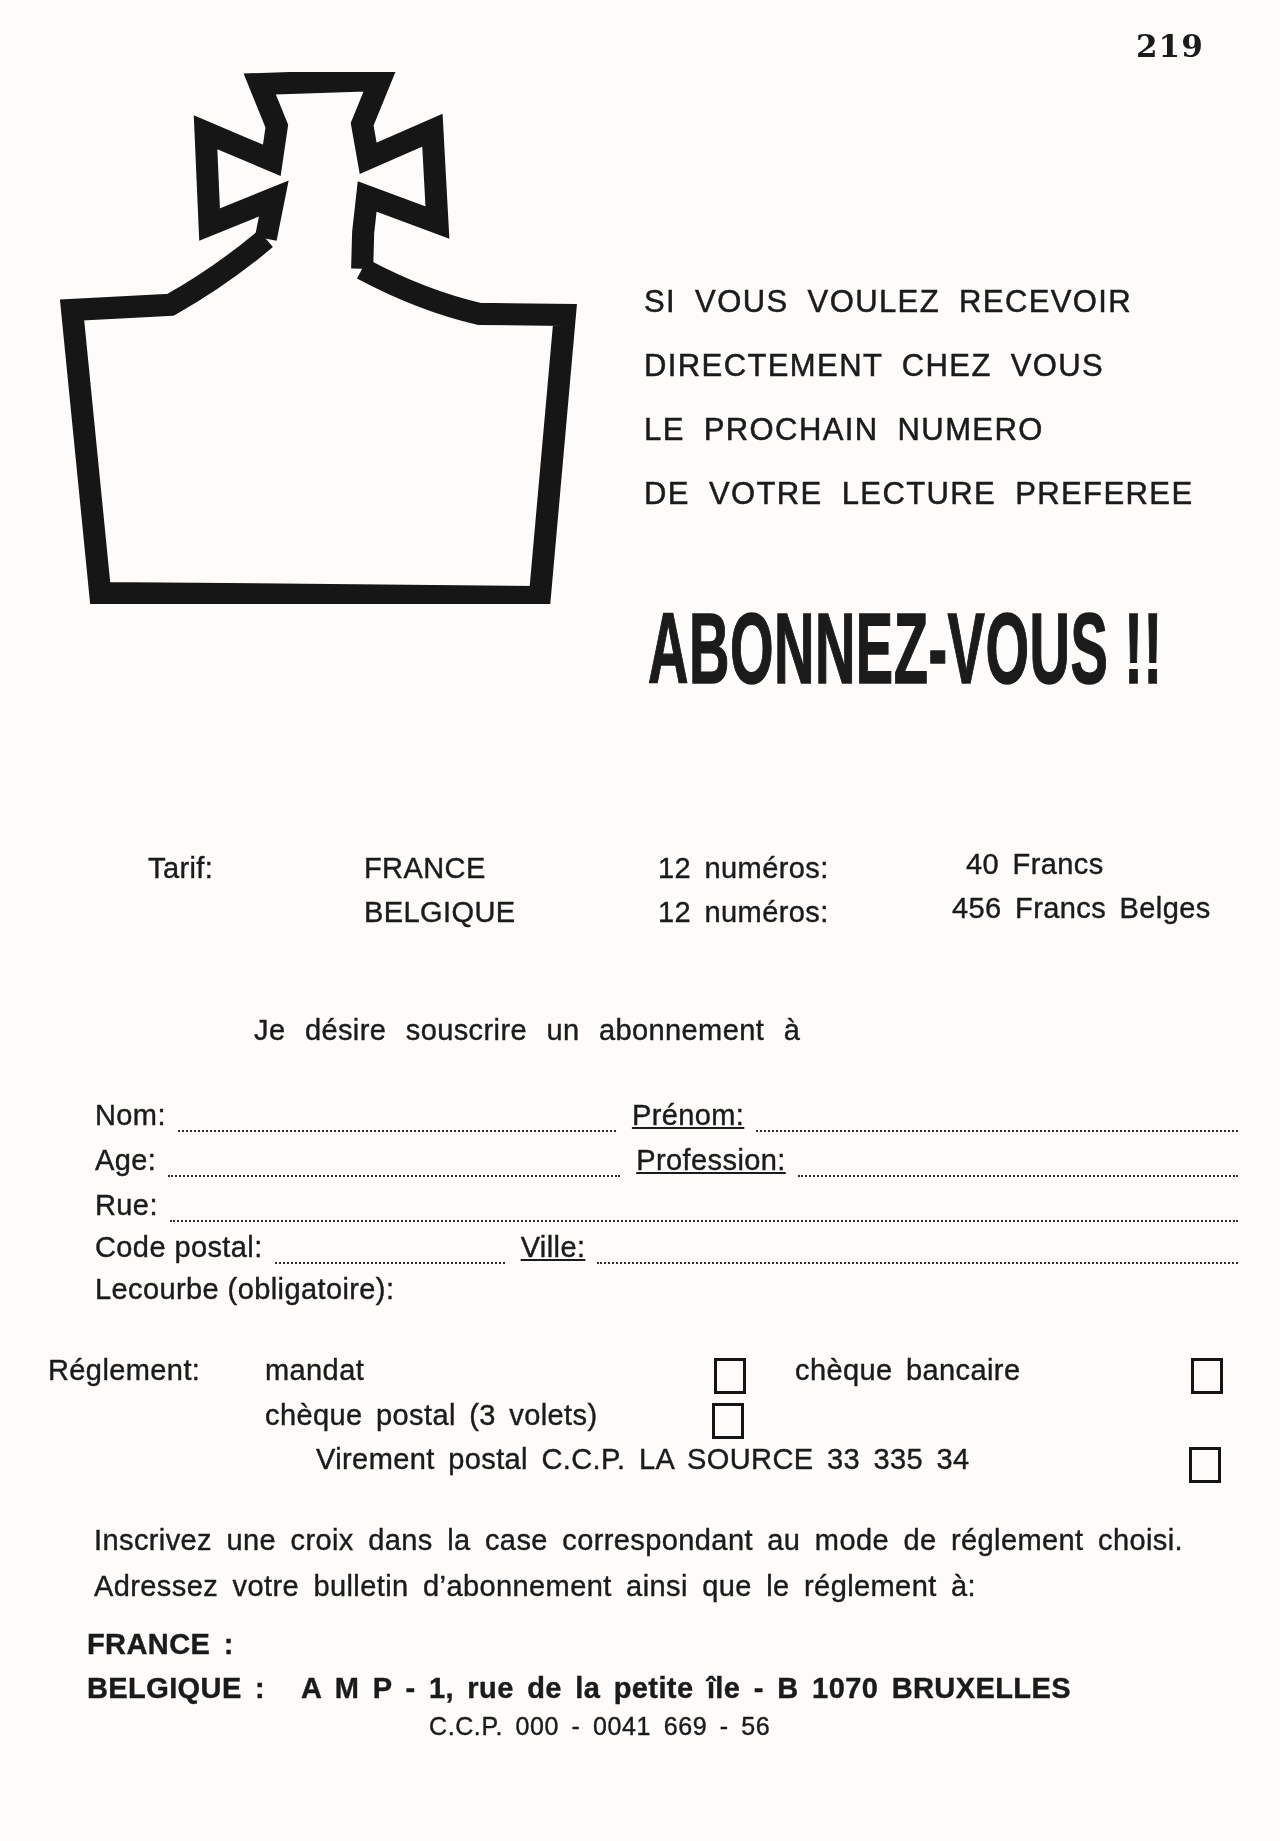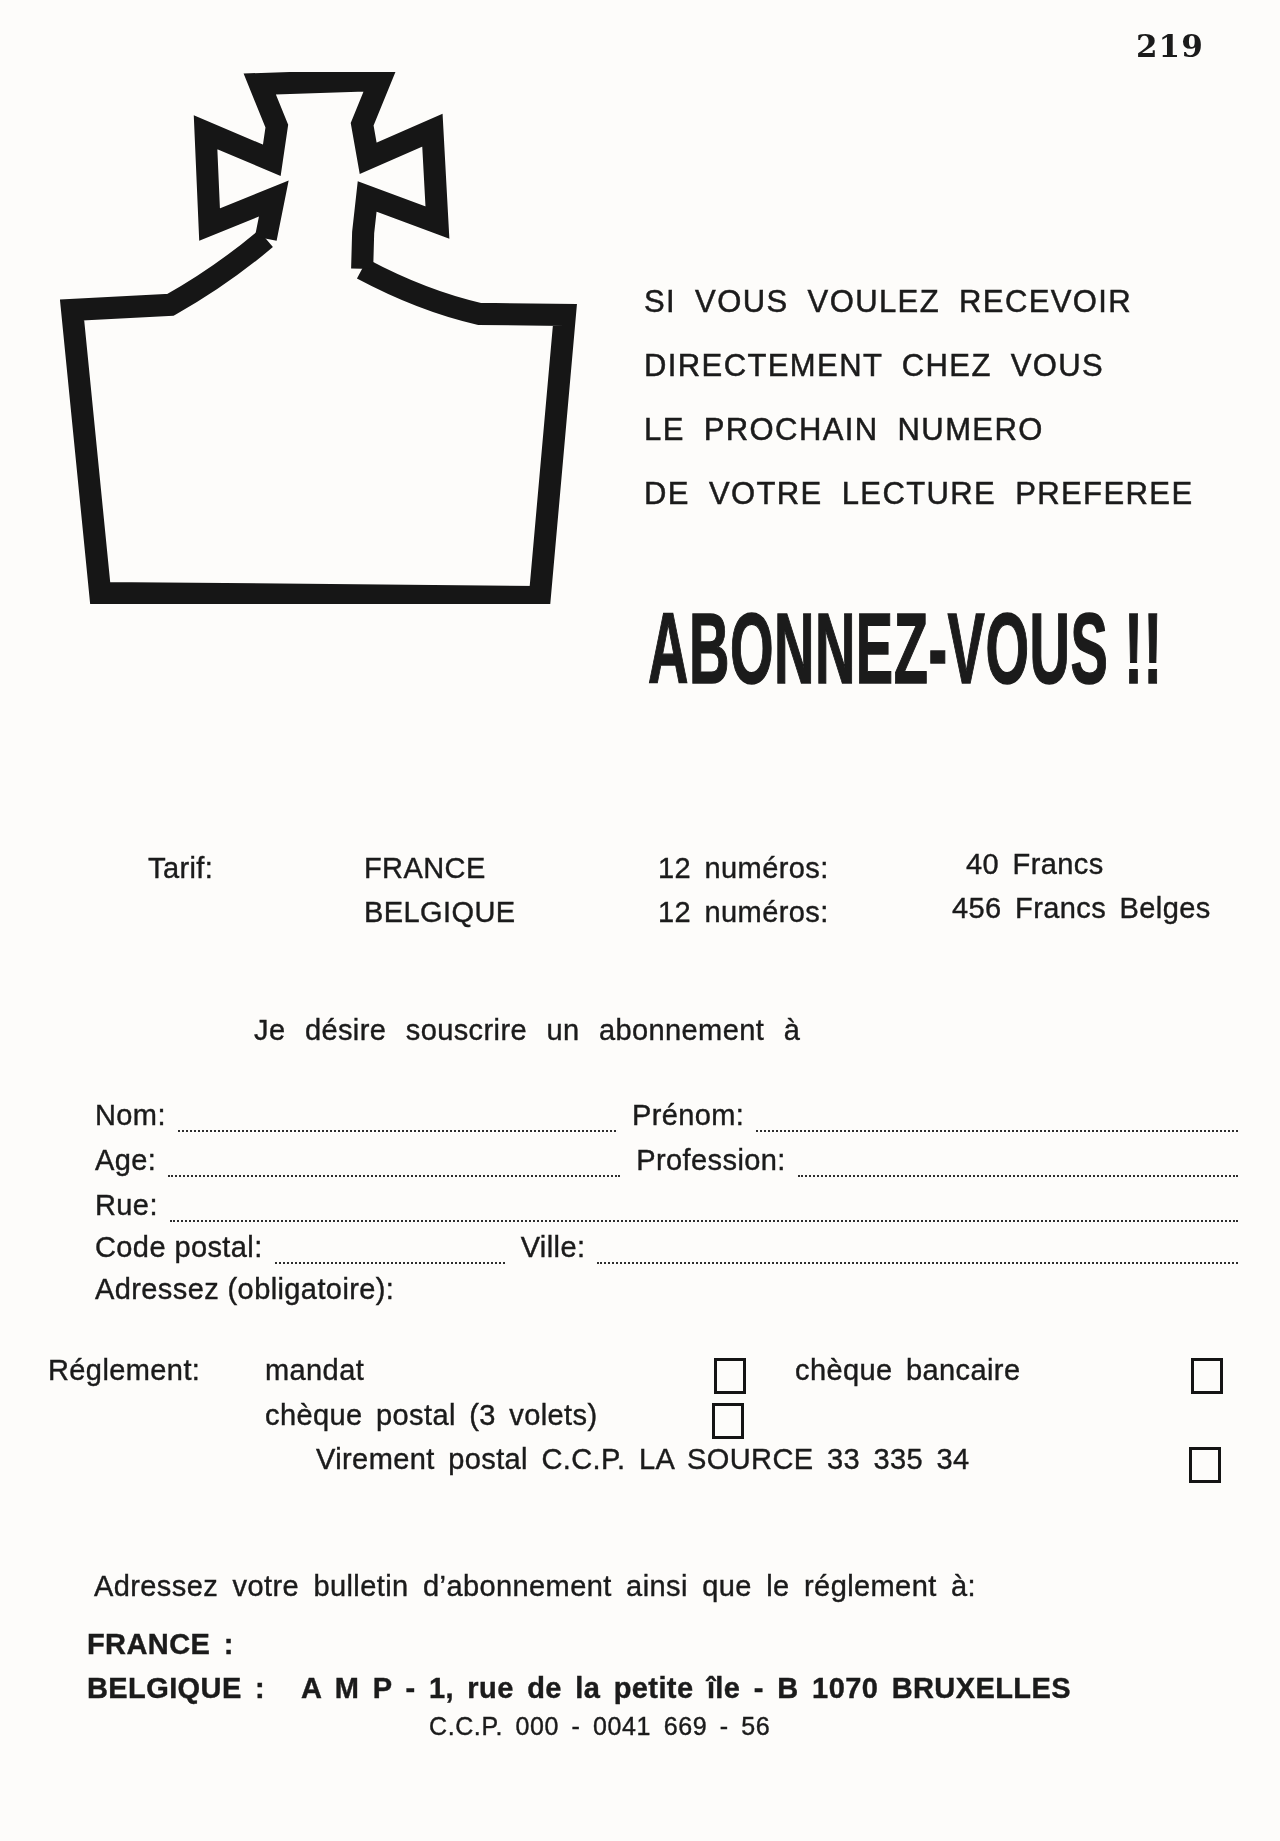--- a/index.html
+++ b/index.html
@@ -34,21 +34,21 @@
     font-size:56px;font-weight:700;letter-spacing:.5px;line-height:1;
     transform:scaleY(1.8);transform-origin:left top;
     -webkit-text-stroke:.8px currentColor;
   }
   .frow{
     position:absolute;left:95px;width:1143px;height:36px;
     display:flex;align-items:flex-end;
     font-size:29px;letter-spacing:.4px;
   }
   .flabel{white-space:nowrap;margin-right:12px;-webkit-text-stroke:.4px currentColor;}
-  .flabel.ml{margin-left:16px;}
+  .flabel.ml{margin-left:16px;text-decoration:underline;}
   .dots{border-bottom:2.5px dotted #2e2e2e;height:10px;display:inline-block;}
   .grow{flex:1 1 auto;}
   .checkbox{
     position:absolute;width:26px;height:30px;
     border:3px solid #141414;background:transparent;
   }
   .addr-country{position:absolute;left:87px;font-weight:700;}
   .addr-text{position:absolute;left:301px;font-weight:700;}
 </style>
 </head>
@@ -104,35 +104,36 @@
   </div>
 
   <div class="frow" style="top:1228px">
     <span class="flabel">Code postal:</span>
     <span class="dots" style="width:230px"></span>
     <span class="flabel ml">Ville:</span>
     <span class="dots grow"></span>
   </div>
 
   <div class="frow" style="top:1270px">
-    <span class="flabel">Adressez (obligatoire):</span>
+    <span class="flabel">Lecourbe (obligatoire):</span>
   </div>
 
   <div class="cell" style="left:48px;top:1354px">Réglement:</div>
   <div class="cell" style="left:265px;top:1354px">mandat</div>
   <div class="checkbox" style="left:714px;top:1358px"></div>
   <div class="cell" style="left:795px;top:1354px">chèque bancaire</div>
   <div class="checkbox" style="left:1191px;top:1358px"></div>
 
   <div class="cell" style="left:265px;top:1399px">chèque postal (3 volets)</div>
   <div class="checkbox" style="left:712px;top:1403px"></div>
 
   <div class="cell" style="left:316px;top:1443px">Virement postal C.C.P. LA SOURCE 33 335 34</div>
   <div class="checkbox" style="left:1189px;top:1447px"></div>
 
+  <div class="cell" style="left:94px;top:1524px;word-spacing:6px"><span>Inscrivez une croix dans la case correspondant au mode de réglement </span><span class="bold">choisi.</span></div>
   <div class="cell" style="left:94px;top:1570px;word-spacing:6px">Adressez votre bulletin d’abonnement ainsi que le réglement à:</div>
 
   <div class="cell addr-country" style="top:1628px">FRANCE :</div>
   <div class="cell addr-country" style="top:1672px">BELGIQUE :</div>
   <div class="cell addr-text" style="top:1672px">A M P - 1, rue de la petite île - B 1070 BRUXELLES</div>
 
   <div class="cell bold" style="left:429px;top:1712px;font-size:25px;letter-spacing:.6px">C.C.P. 000 - 0041 669 - 56</div>
 
 </div>
 

